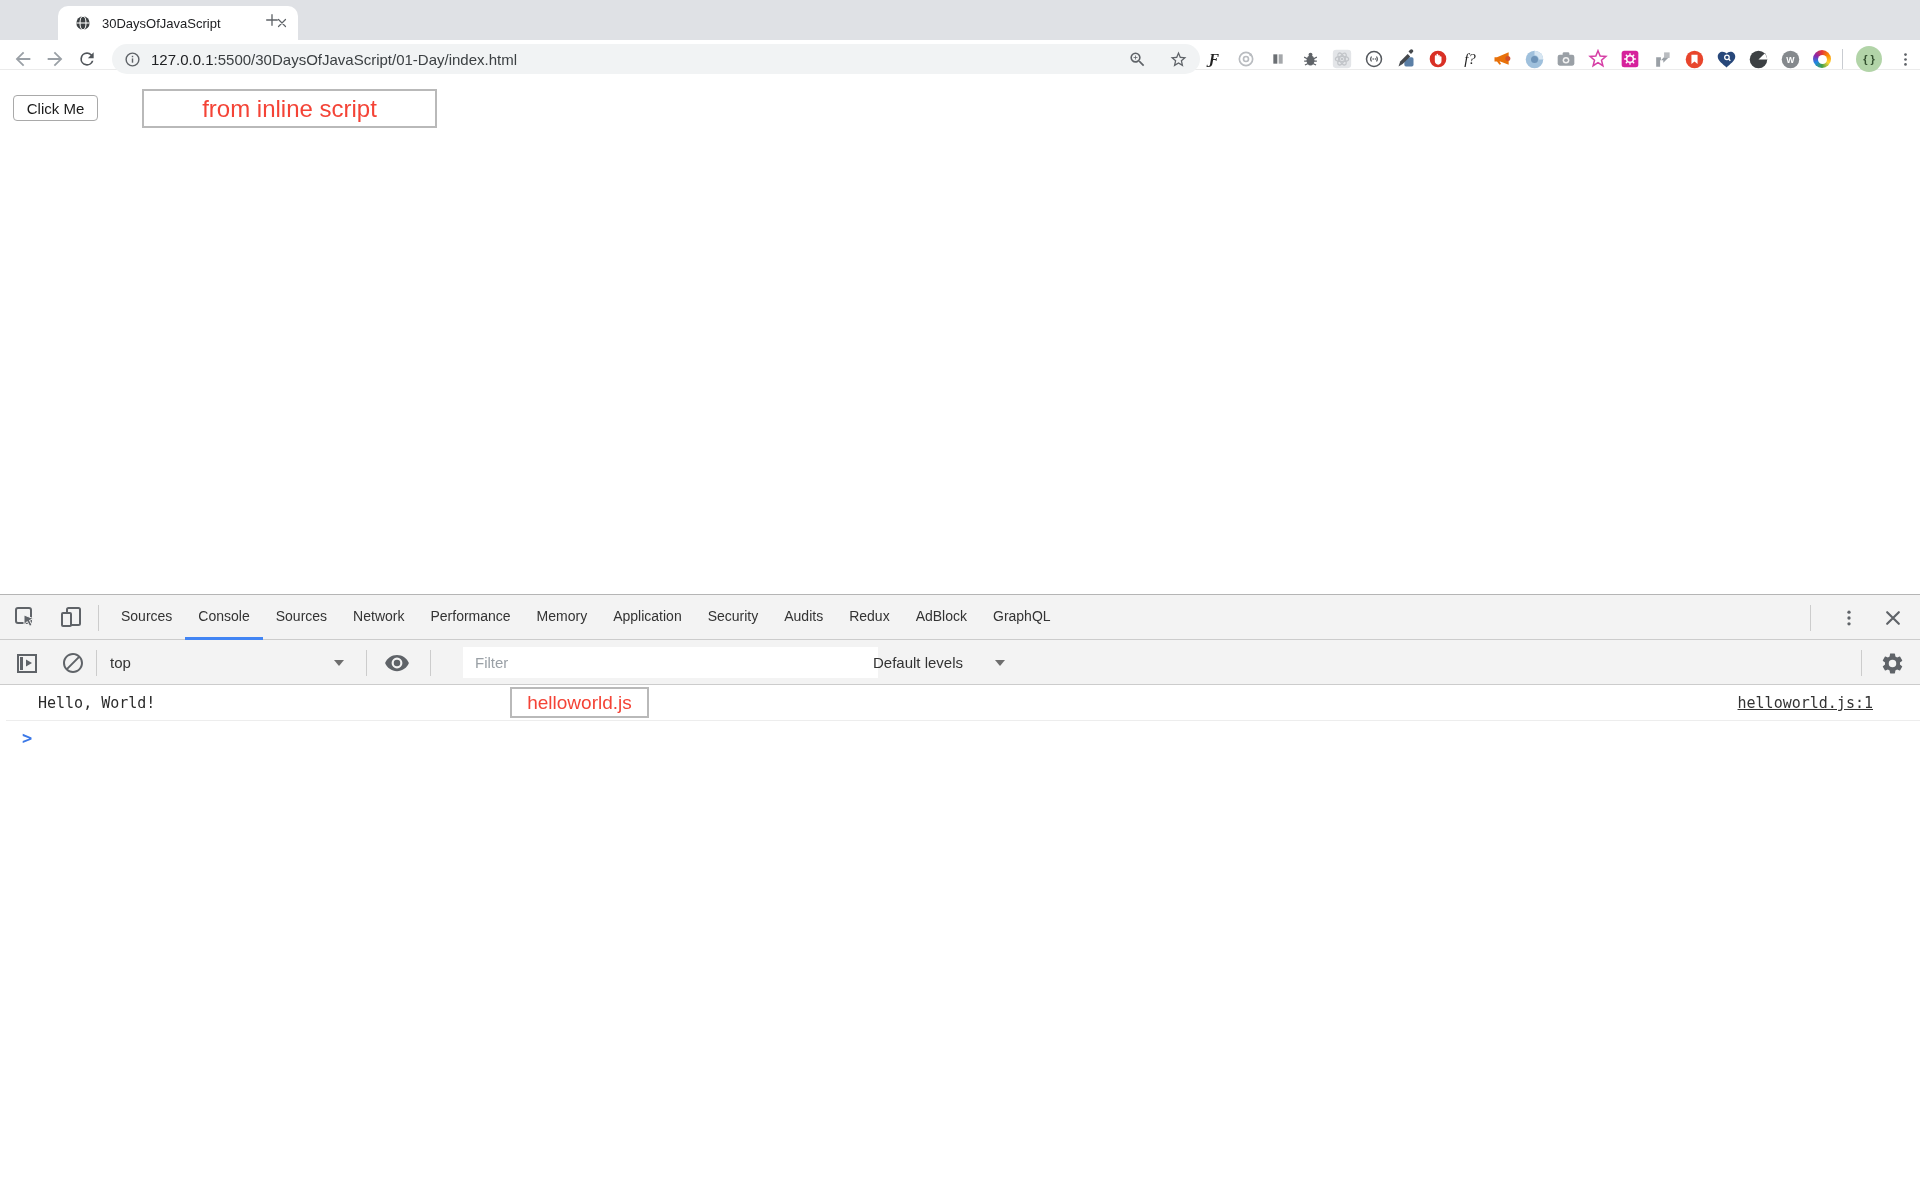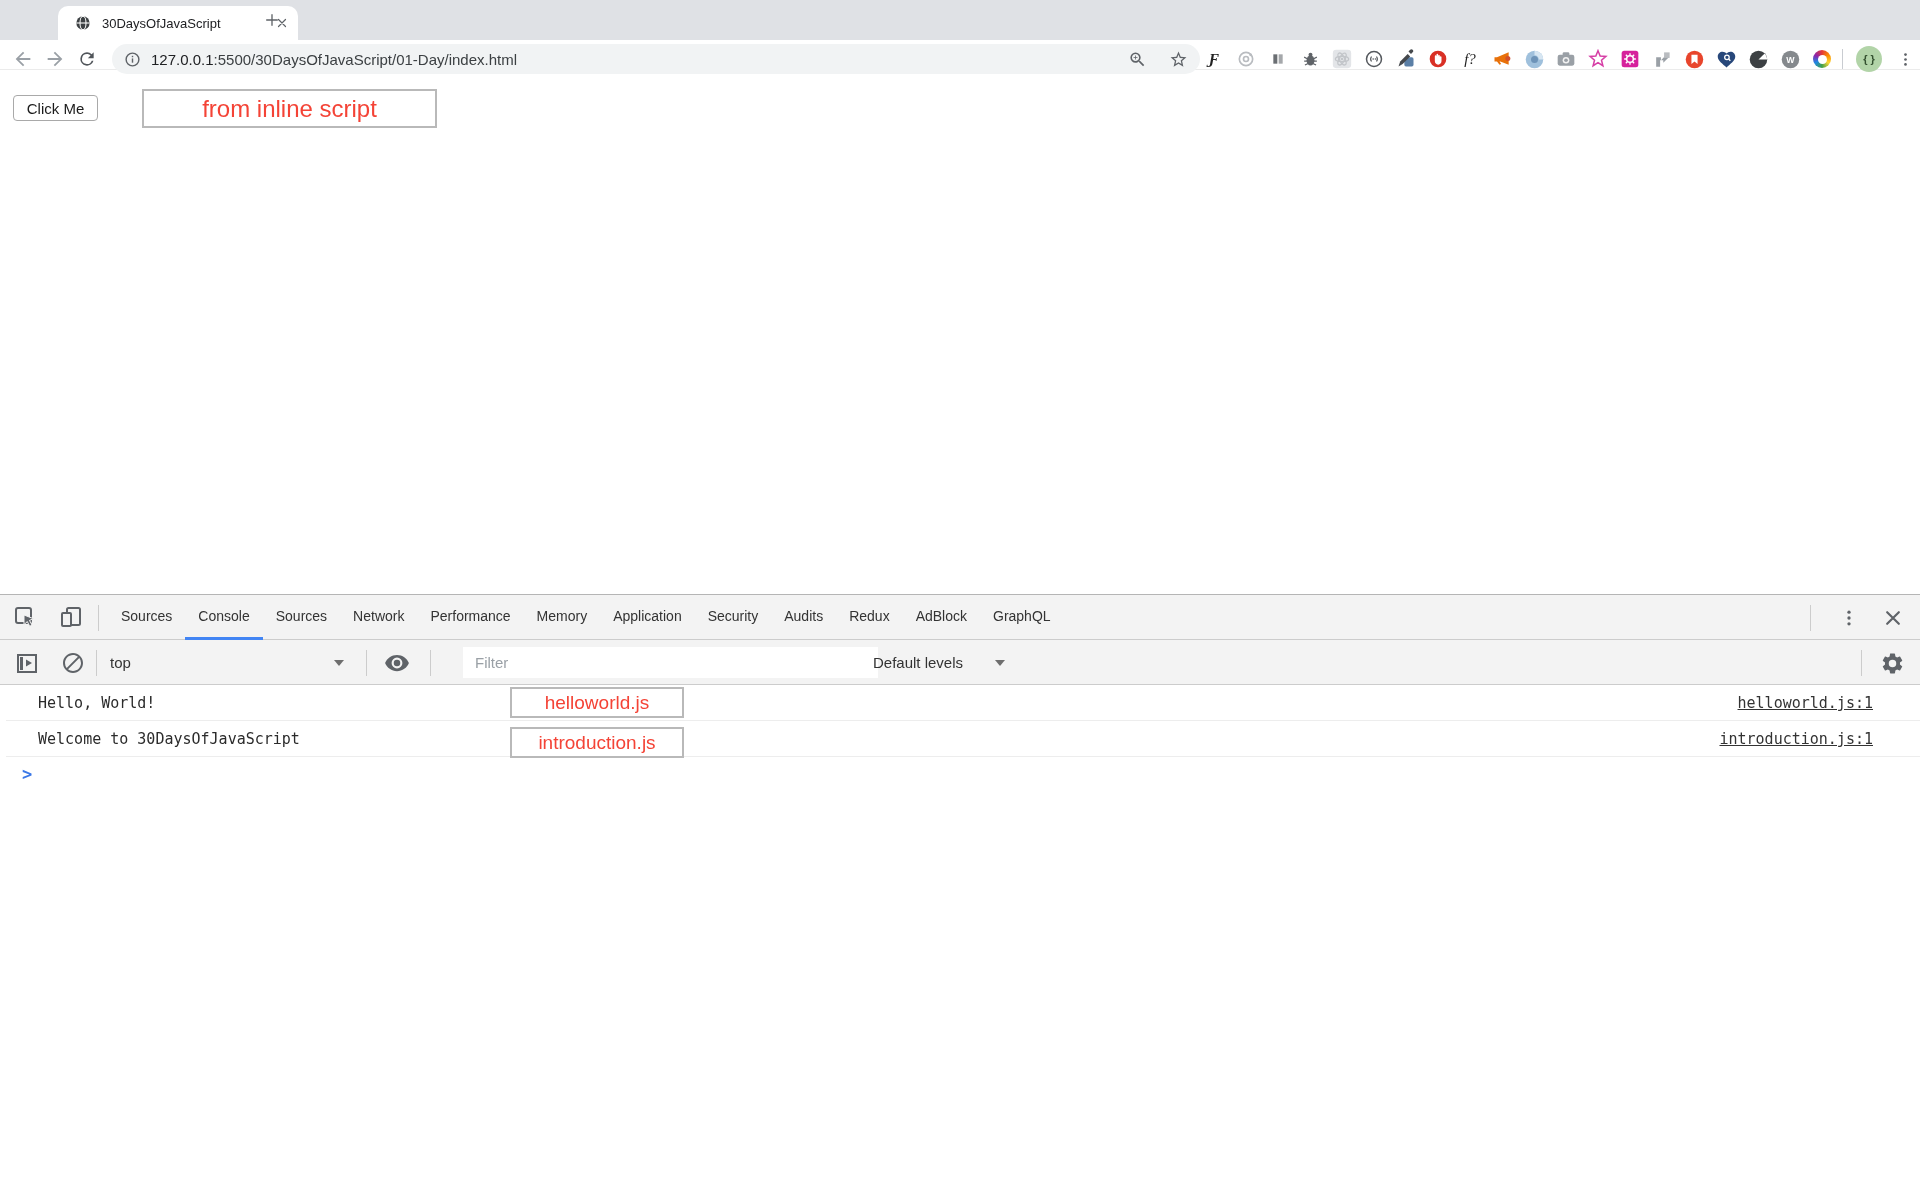--- a/index.html
+++ b/index.html
@@ -62,21 +62,21 @@
          border-top:6px solid #6e6e6e; position:absolute; top:20px; }
   .filter { position:absolute; left:463px; top:7px; width:415px; height:31px; background:#fff;
             border:none; outline:none; font-size:15px; padding:0 12px; color:#333;
             font-family:Liberation Sans, sans-serif; }
   .filter::placeholder { color:#9aa0a6; }
 
   .console { position:absolute; left:0; top:90px; width:1920px; height:516px; background:#fff;padding-left:6px; }
   .crow { position:relative; height:36px; border-bottom:1px solid #ededed;
           font-family:"DejaVu Sans Mono",monospace; font-size:15px; color:#2b2b2b; }
   .msg { position:absolute; left:32px; line-height:36px; white-space:pre; }
-  .badge { position:absolute; left:504px; top:2px; width:174px; height:31px; border:2px solid #b9b9b9;
+  .badge { position:absolute; left:504px; top:2px; width:139px; height:31px; border:2px solid #b9b9b9;
            background:#fff; display:flex; align-items:center; justify-content:center;
            font-family:"Liberation Sans",sans-serif; font-size:19px; color:#f44336; }
   .src { position:absolute; right:47px; line-height:36px; color:#333; text-decoration:underline; }
   .prow { position:relative; height:36px; }
   .prompt { position:absolute; left:16px; line-height:34px; color:#3b78e7; font-weight:bold;
             font-family:"DejaVu Sans Mono",monospace; font-size:17px; }
   svg { display:block; }
 </style>
 </head>
 <body>
@@ -366,24 +366,19 @@
           </svg>
       </span>
     </div>
 
     <div class="console">
       <div class="crow">
         <span class="msg">Hello, World!</span>
         <span class="badge">helloworld.js</span>
         <span class="src">helloworld.js:1</span>
       </div>
-      <div class="crow">
-        <span class="msg">Welcome to 30DaysOfJavaScript</span>
-        <span class="badge" style="top:6px">introduction.js</span>
-        <span class="src">introduction.js:1</span>
-      </div>
       <div class="prow">
         <span class="prompt">&gt;</span>
       </div>
     </div>
   </div>
 
 </div>
 
 </body></html>

